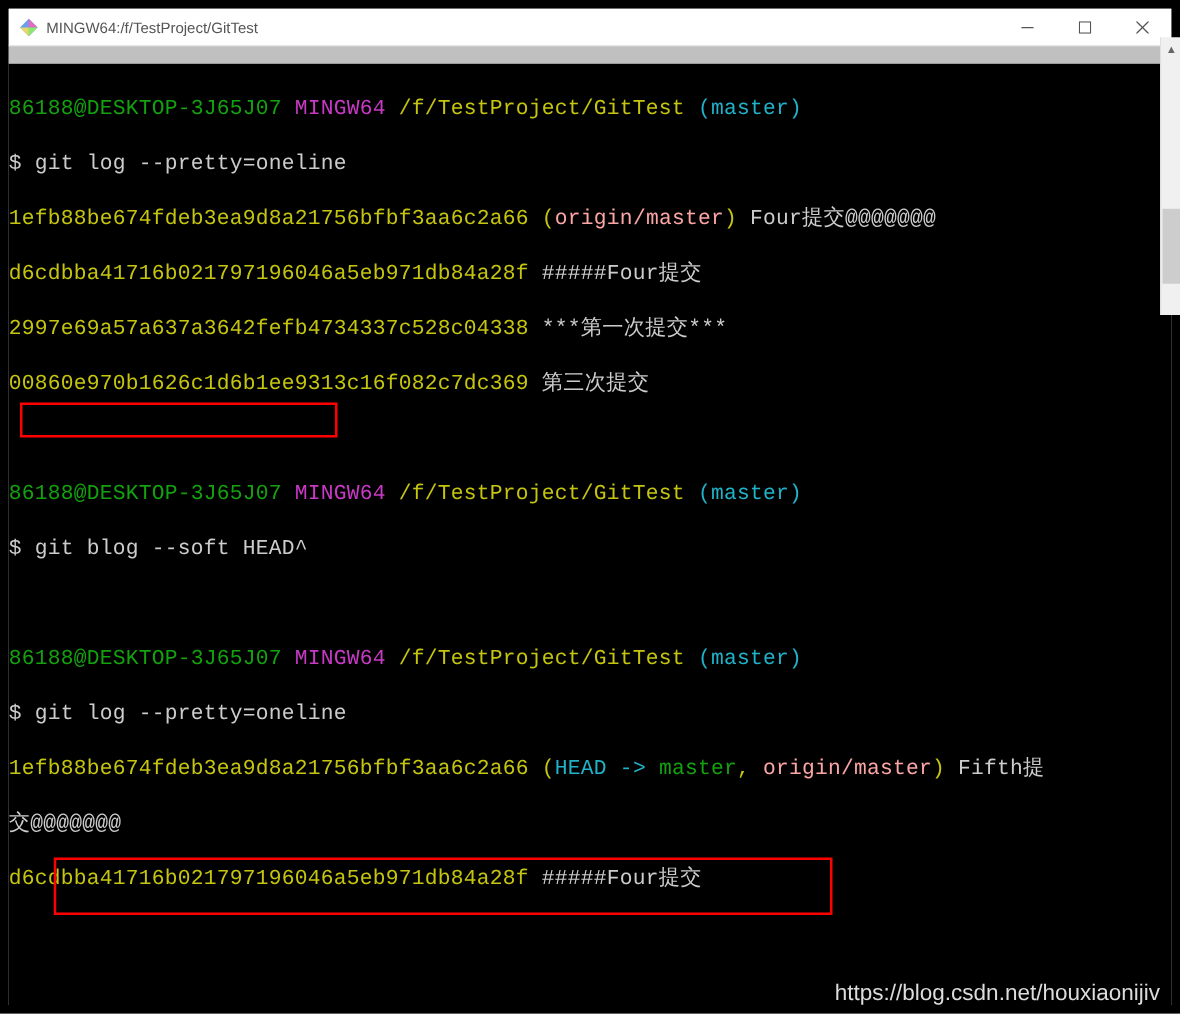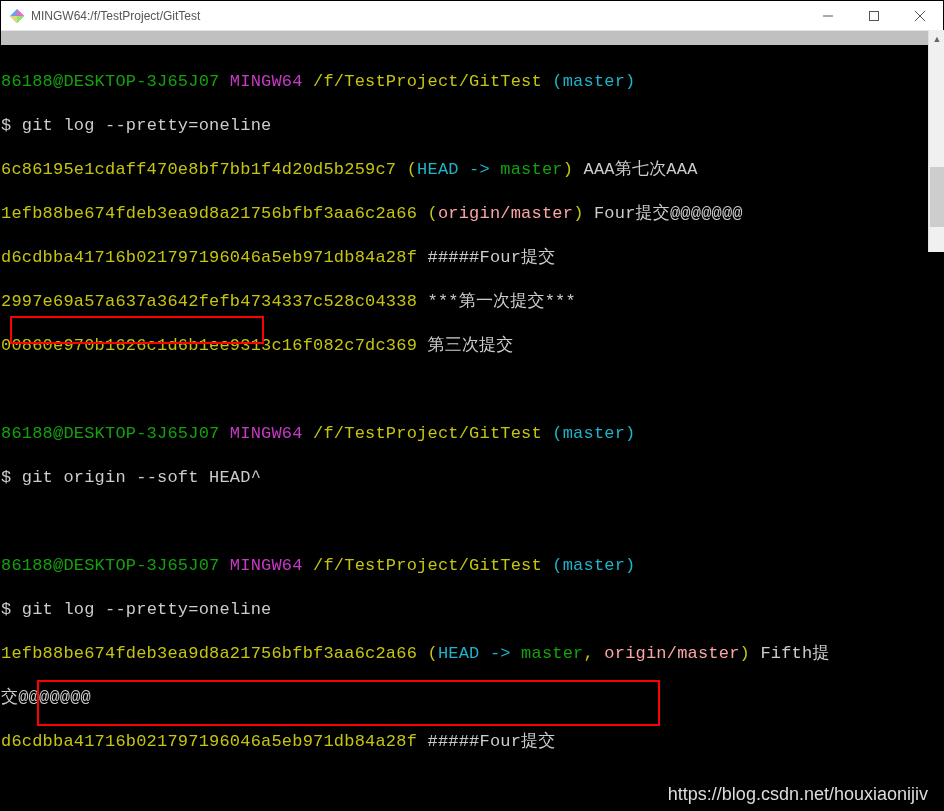--- a/index.html
+++ b/index.html
@@ -8,21 +8,21 @@
     height: 811px;
     font-family: "Segoe UI", sans-serif;
     background: #f0f0f0;
     position: relative;
     overflow: hidden;
   }
   .window {
     width: 944px;
     height: 811px;
     background: #ffffff;
-    border: 1px solid #000000;
+    border: 7px solid #000000;
     display: flex;
     flex-direction: column;
   }
   .titlebar {
     height: 30px;
     background: #ffffff;
     display: flex;
     align-items: center;
     padding-left: 8px;
     border-bottom: 1px solid #e5e5e5;
@@ -147,28 +147,27 @@
           </svg>
       </div>
     </div>
   </div>
 
   <div class="term-scroll-gap"></div>
 
   <div class="terminal">
 <span class="ln"><span class="c-green">86188@DESKTOP-3J65J07</span> <span class="c-magenta">MINGW64</span> <span class="c-yellow">/f/TestProject/GitTest</span> <span class="c-cyan">(master)</span></span>
 <span class="ln"><span class="c-white">$</span> <span class="c-white">git log --pretty=oneline</span></span>
-<span class="ln"><span class="c-yellow">6c86195e1cdaff470e8bf7bb1f4d20d5b259c7</span> <span class="c-yellow">(</span><span class="c-cyan">HEAD -&gt; </span><span class="c-green">master</span><span class="c-yellow">)</span> <span class="c-white">AAA第七次AAA</span></span>
 <span class="ln"><span class="c-yellow">1efb88be674fdeb3ea9d8a21756bfbf3aa6c2a66</span> <span class="c-yellow">(</span><span class="c-red">origin/master</span><span class="c-yellow">)</span> <span class="c-white">Four提交@@@@@@@</span></span>
 <span class="ln"><span class="c-yellow">d6cdbba41716b021797196046a5eb971db84a28f</span> <span class="c-white">#####Four提交</span></span>
 <span class="ln"><span class="c-yellow">2997e69a57a637a3642fefb4734337c528c04338</span> <span class="c-white">***第一次提交***</span></span>
 <span class="ln"><span class="c-yellow">00860e970b1626c1d6b1ee9313c16f082c7dc369</span> <span class="c-white">第三次提交</span></span>
 <span class="ln"> </span>
 <span class="ln"><span class="c-green">86188@DESKTOP-3J65J07</span> <span class="c-magenta">MINGW64</span> <span class="c-yellow">/f/TestProject/GitTest</span> <span class="c-cyan">(master)</span></span>
-<span class="ln"><span class="c-white">$</span> <span class="c-white">git origin --soft HEAD^</span></span>
+<span class="ln"><span class="c-white">$</span> <span class="c-white">git blog --soft HEAD^</span></span>
 <span class="ln"> </span>
 <span class="ln"><span class="c-green">86188@DESKTOP-3J65J07</span> <span class="c-magenta">MINGW64</span> <span class="c-yellow">/f/TestProject/GitTest</span> <span class="c-cyan">(master)</span></span>
 <span class="ln"><span class="c-white">$</span> <span class="c-white">git log --pretty=oneline</span></span>
 <span class="ln"><span class="c-yellow">1efb88be674fdeb3ea9d8a21756bfbf3aa6c2a66</span> <span class="c-yellow">(</span><span class="c-cyan">HEAD -&gt; </span><span class="c-green">master</span><span class="c-yellow">, </span><span class="c-red">origin/master</span><span class="c-yellow">)</span> <span class="c-white">Fifth提</span></span>
 <span class="ln"><span class="c-white">交@@@@@@@</span></span>
 <span class="ln"><span class="c-yellow">d6cdbba41716b021797196046a5eb971db84a28f</span> <span class="c-white">#####Four提交</span></span>
 
 
 
 

